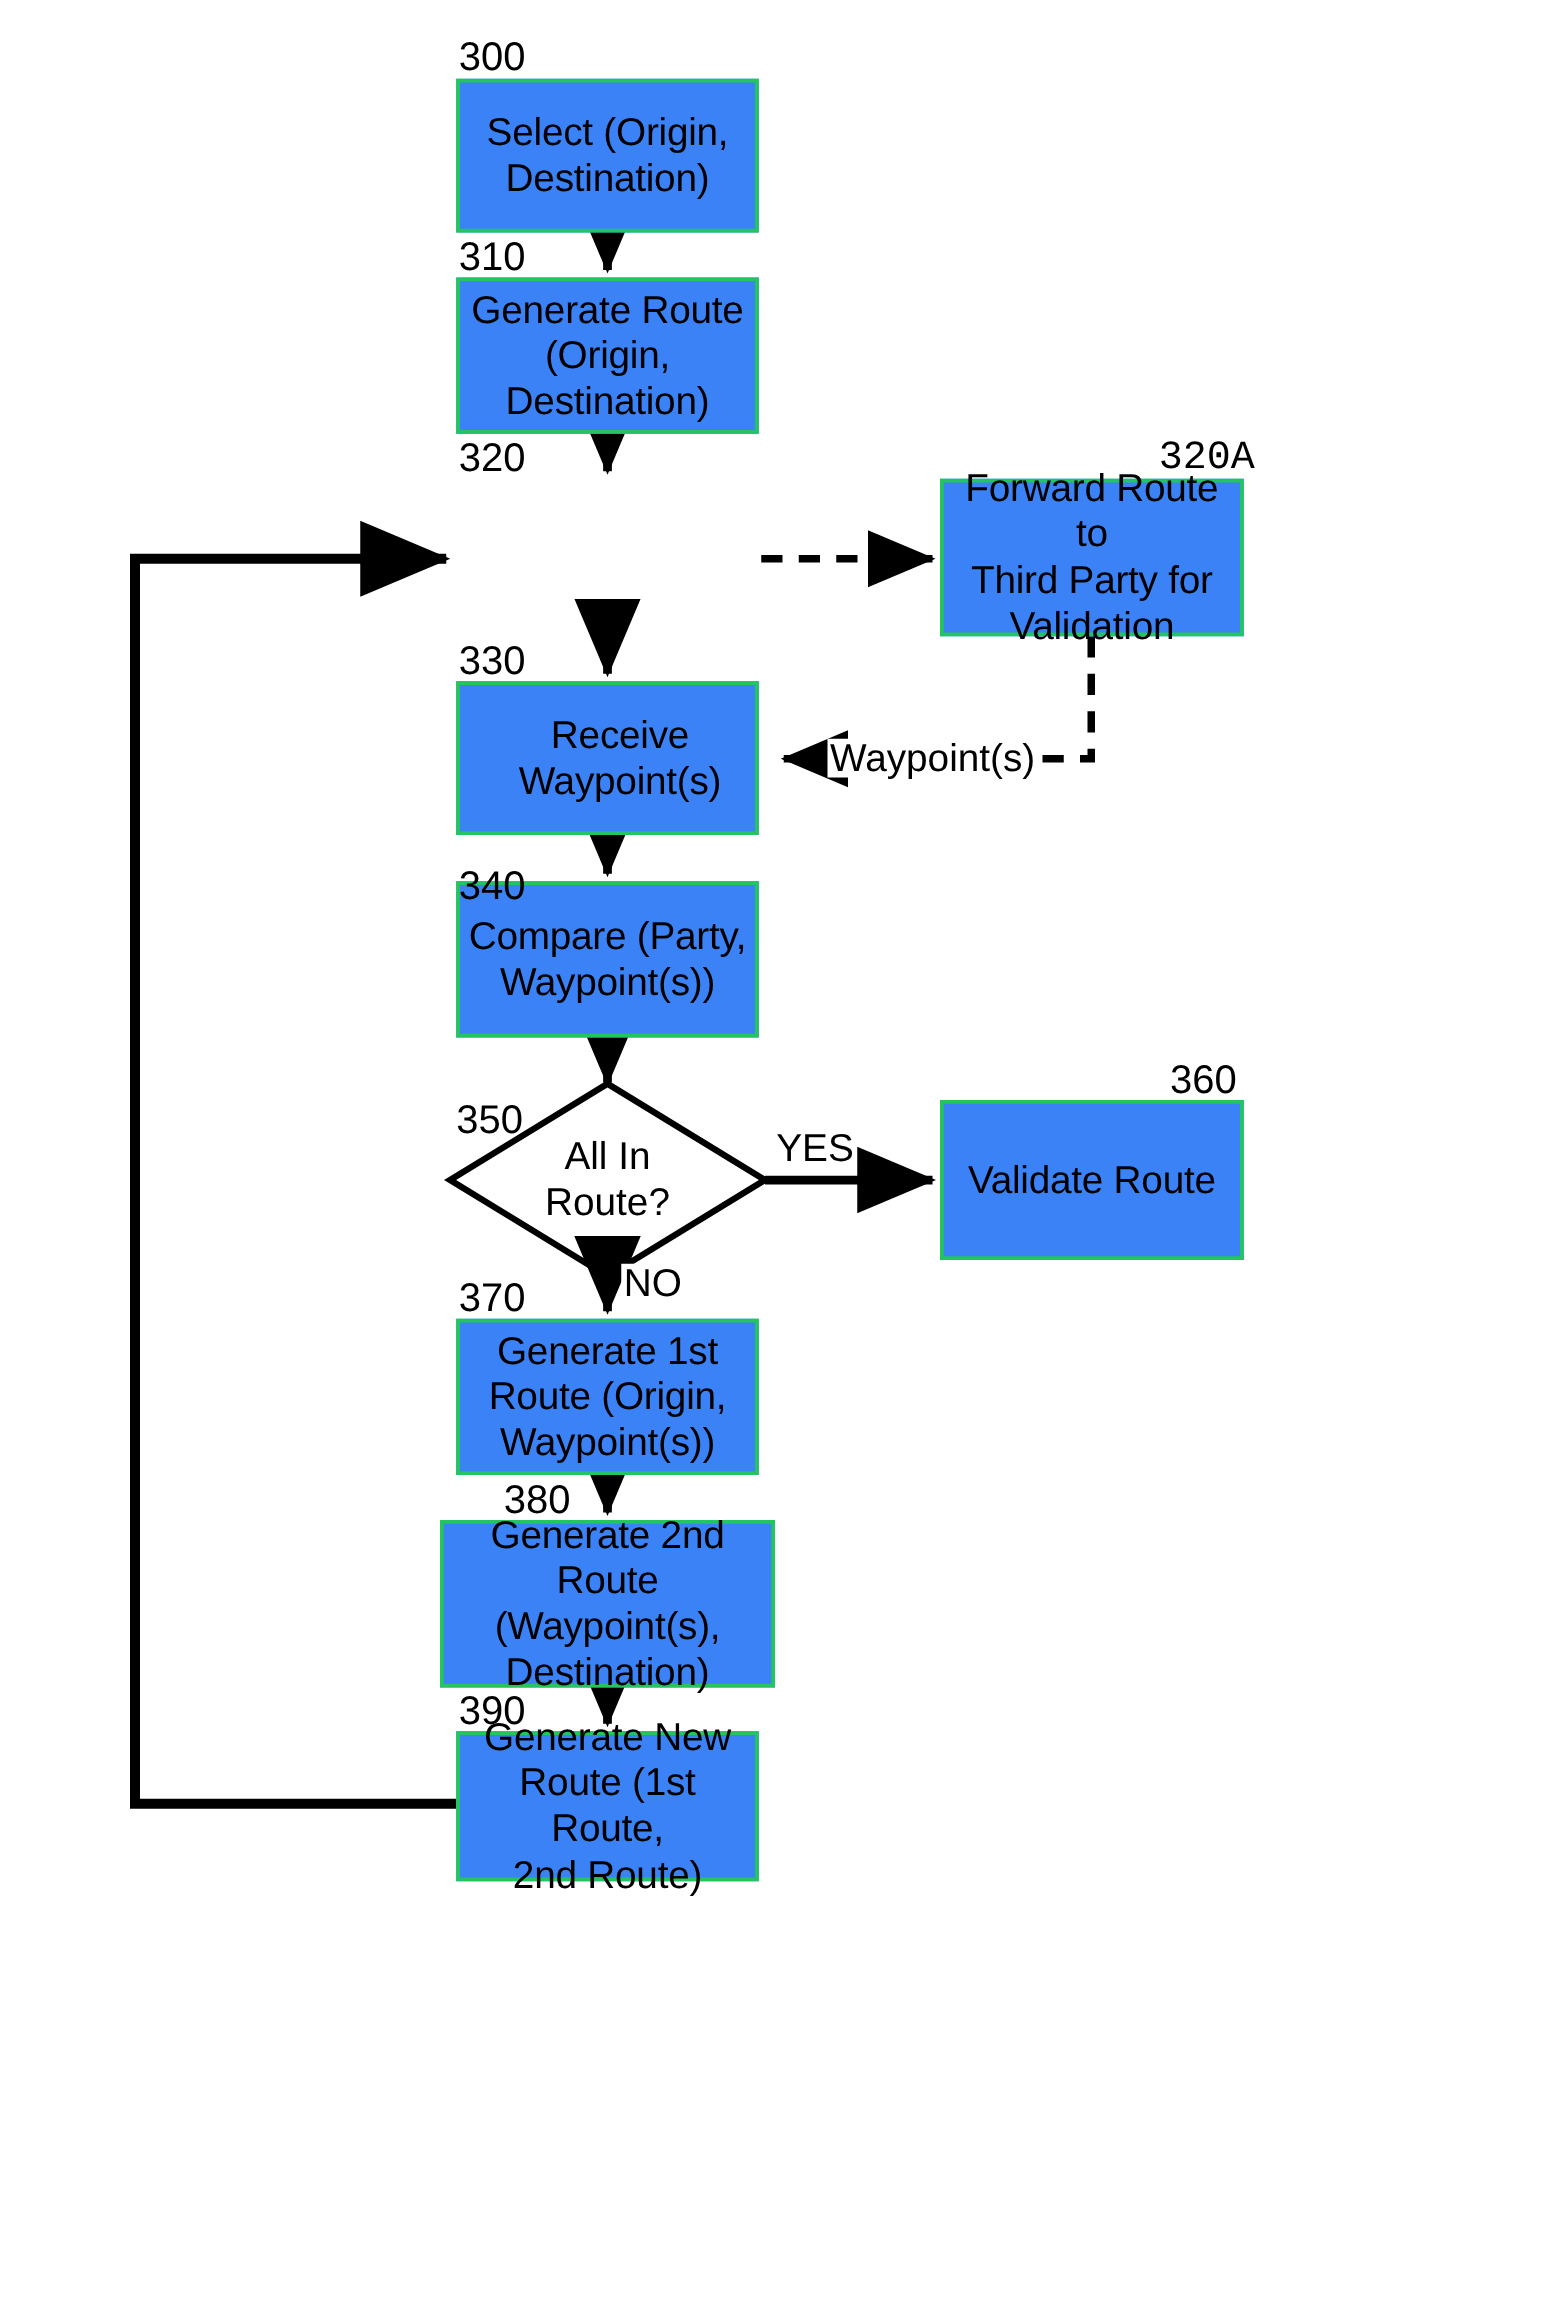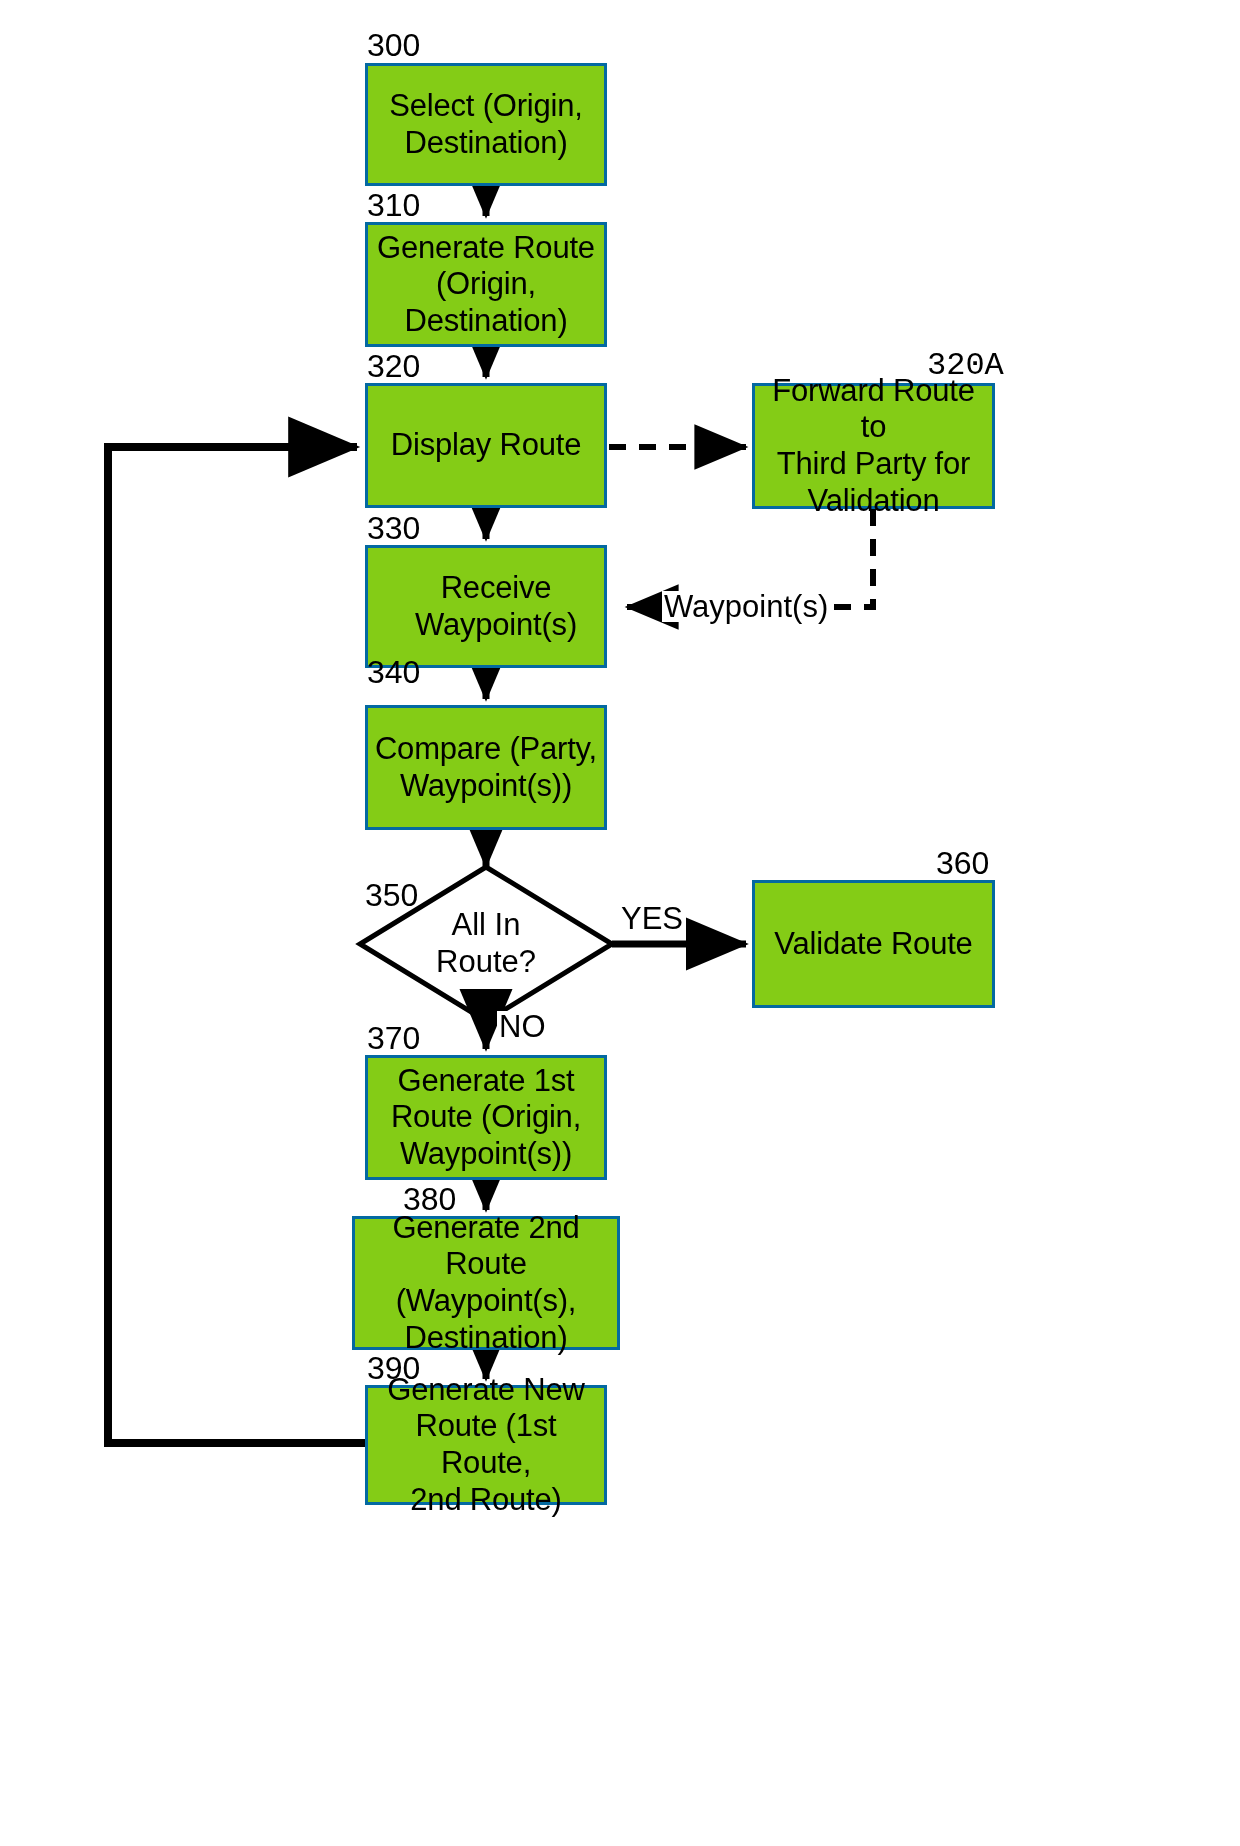--- a/index.html
+++ b/index.html
@@ -23,22 +23,22 @@
     position: absolute;
     left: 0;
     top: 0;
     width: 1240px;
     height: 1846px;
     pointer-events: none;
   }
   .node {
     position: absolute;
     box-sizing: border-box;
-    border: 3px solid #0369a1;
-    background: #84cc16;
+    border: 3px solid #22c55e;
+    background: #3b82f6;
     display: flex;
     align-items: center;
     justify-content: center;
     text-align: center;
     line-height: 1.18;
     font-size: 31px;
     letter-spacing: -0.2px;
     white-space: pre-line;
     padding: 2px 4px;
   }
@@ -115,37 +115,36 @@
 
   <div class="node" style="left:365px; top:63px; width:242px; height:123px;">Select (Origin,
 Destination)</div>
   <div class="ref" style="left:367px; top:29px;">300</div>
 
   <div class="node" style="left:365px; top:222px; width:242px; height:125px;">Generate Route
 (Origin,
 Destination)</div>
   <div class="ref" style="left:367px; top:189px;">310</div>
 
-  <div class="node" style="left:365px; top:383px; width:242px; height:125px;">Display Route</div>
   <div class="ref" style="left:367px; top:350px;">320</div>
 
   <div class="node" style="left:752px; top:383px; width:243px; height:126px;">Forward Route to
 Third Party for
 Validation</div>
   <div class="ref" style="left:927px; top:350px;font-family:Liberation Mono, monospace;">320A</div>
 
   <div class="node" style="left:365px; top:545px; width:242px; height:123px;padding-left:24px;">Receive
 Waypoint(s)</div>
   <div class="ref" style="left:367px; top:512px;">330</div>
 
   <div class="edge-label" style="left:662px; top:591px;">Waypoint(s)</div>
 
   <div class="node" style="left:365px; top:705px; width:242px; height:125px;">Compare (Party,
 Waypoint(s))</div>
-  <div class="ref" style="left:367px; top:656px;">340</div>
+  <div class="ref" style="left:367px; top:692px;">340</div>
 
   <div class="diamond-wrap" style="left:360px; top:867px; width:252px; height:154px;">
     <div class="diamond-text">All In
 Route?</div>
   </div>
   <div class="ref" style="left:365px; top:879px;">350</div>
 
   <div class="edge-label" style="left:619px; top:903px;">YES</div>
   <div class="edge-label" style="left:497px; top:1011px;">NO</div>
 

